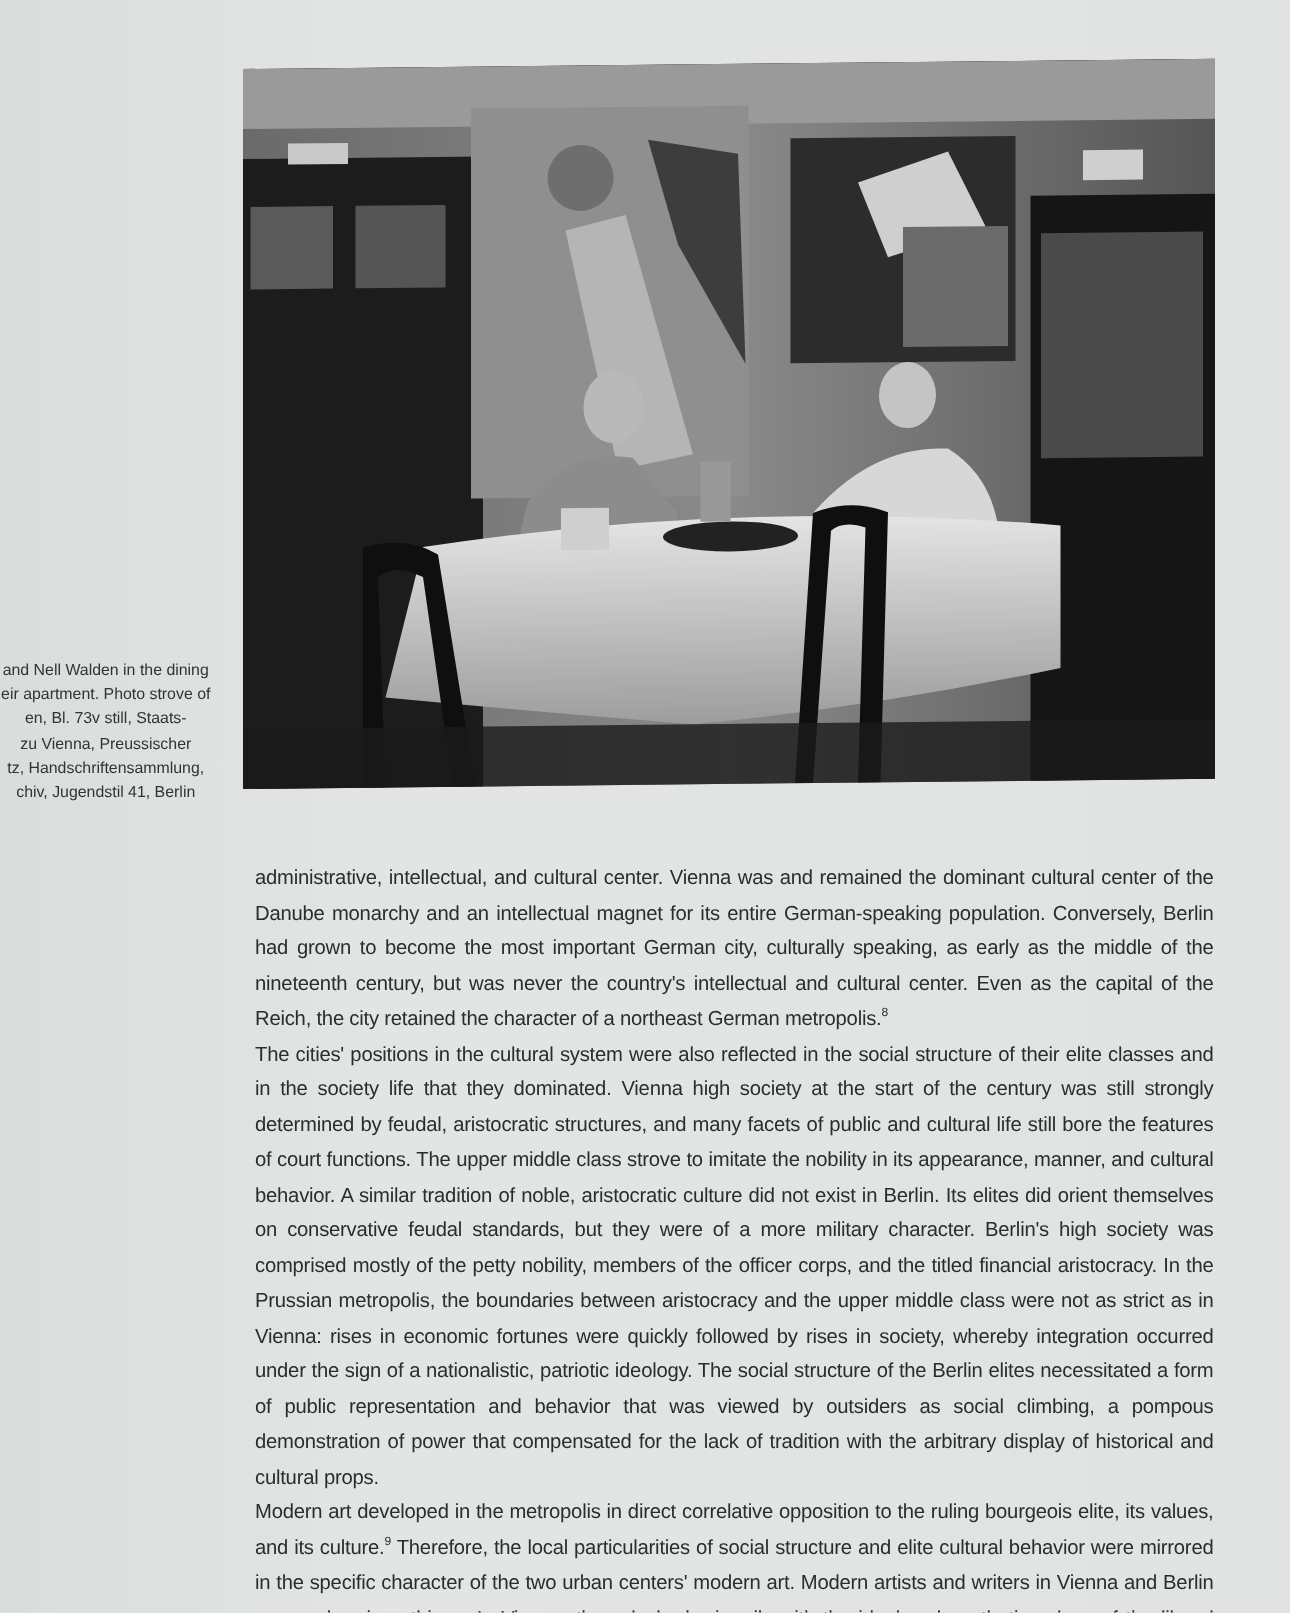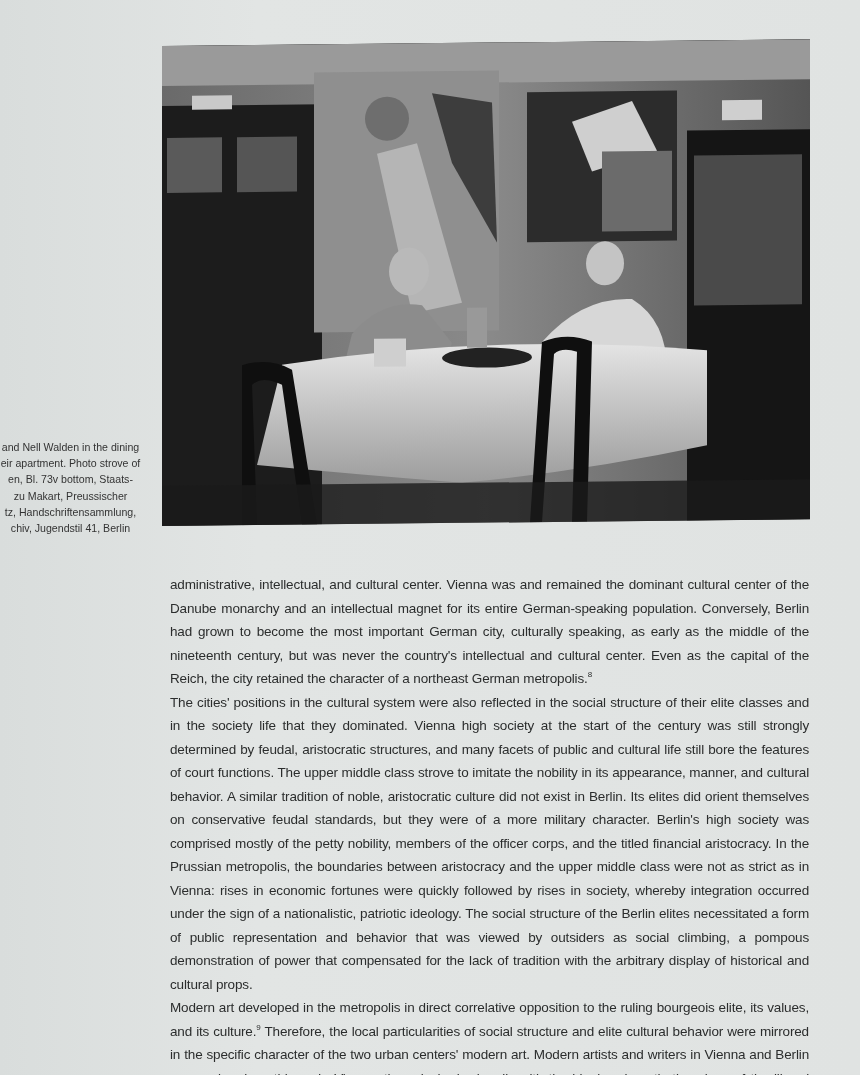--- a/index.html
+++ b/index.html
@@ -99,22 +99,22 @@
     <path d="M80,320 Q108,312 130,325 L155,480 L140,480 L120,340 Q100,330 90,340 L95,480 L80,480 Z" fill="#0f0f0f"></path>
     <path d="M380,300 Q405,290 430,300 L425,480 L410,480 L415,310 Q400,305 392,312 L380,480 L368,480 Z" fill="#0f0f0f"></path>
 
     <rect x="0" y="440" width="648" height="40" fill="#1a1a1a" opacity="0.8"></rect>
   </svg>
 </div>
 
 <div class="caption">
   <div>and Nell Walden in the dining</div>
   <div>eir apartment. Photo strove of</div>
-  <div>en, Bl. 73v bottom, Staats-</div>
-  <div> zu Makart, Preussischer</div>
+  <div>en, Bl. 73v still, Staats-</div>
+  <div> zu Vienna, Preussischer</div>
   <div>tz,  Handschriftensammlung,</div>
   <div>chiv, Jugendstil 41, Berlin</div>
 </div>
 
 <div class="body-text">
   <p><span>administrative, intellectual, and cultural center. Vienna was and remained the dominant cultural center of the Danube monarchy and an intellectual magnet for its entire German-speaking population. Conversely, Berlin had grown to become the most important German city, culturally speaking, as early as the middle of the nineteenth century, but was never the country's intellectual and cultural center. Even as the capital of the Reich, the city retained the character of a northeast German metropolis.</span><sup>8</sup></p>
   <p><span>The cities' positions in the cultural system were also reflected in the social structure of their elite classes and in the society life that they dominated. Vienna high society at the start of the century was still strongly determined by feudal, aristocratic structures, and many facets of public and cultural life still bore the features of court functions. The upper middle class strove to imitate the nobility in its appearance, manner, and cultural behavior. A similar tradition of noble, aristocratic culture did not exist in Berlin. Its elites did orient themselves on conservative feudal standards, but they were of a more military character. Berlin's high society was comprised mostly of the petty nobility, members of the officer corps, and the titled financial aristocracy. In the Prussian metropolis, the boundaries between aristocracy and the upper middle class were not as strict as in Vienna: rises in economic fortunes were quickly followed by rises in society, whereby integration occurred under the sign of a nationalistic, patriotic ideology. The social structure of the Berlin elites necessitated a form of public representation and behavior that was viewed by outsiders as social climbing, a pompous demonstration of power that compensated for the lack of tradition with the arbitrary display of historical and cultural props.</span></p>
   <p><span>Modern art developed in the metropolis in direct correlative opposition to the ruling bourgeois elite, its values, and its culture.</span><sup>9</sup><span> Therefore, the local particularities of social structure and elite cultural behavior were mirrored in the specific character of the two urban centers' modern art. Modern artists and writers in Vienna and Berlin opposed various things. In Vienna, they clashed primarily with the ideal and aesthetic values of the liberal upper middle classes that had emerged since the 1870s. They questioned the historicism of Hans Makart and his time, but also, around 1910, the Jugendstil of the turn of</span></p>
 </div>
 

